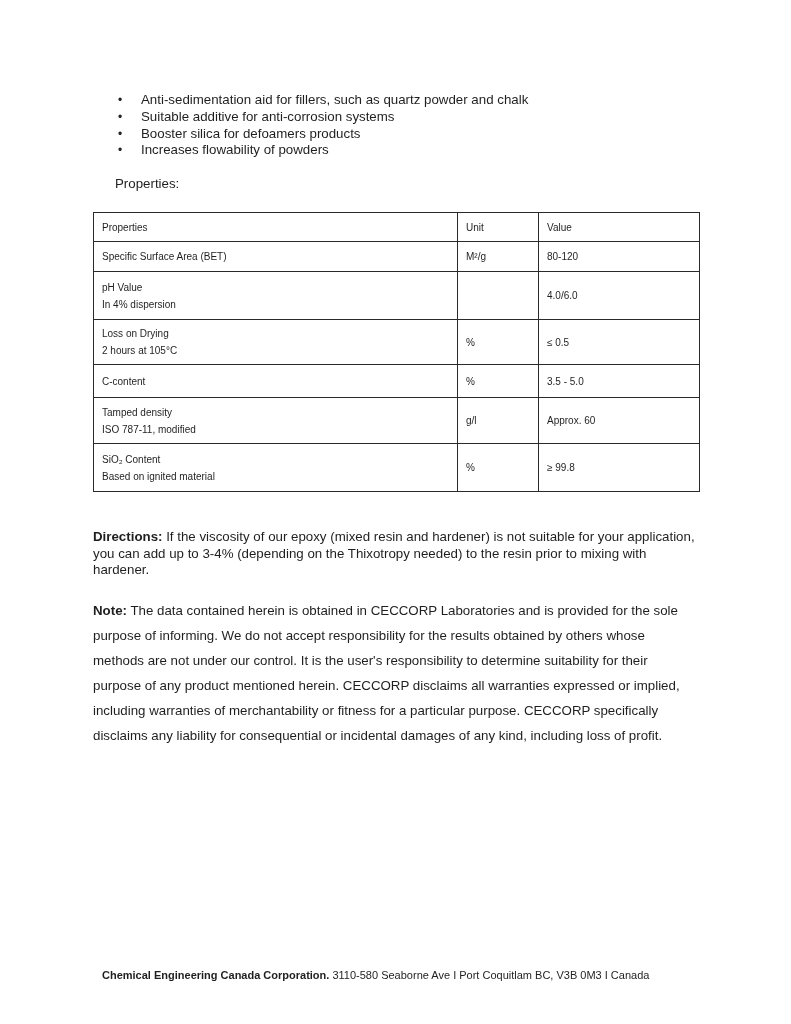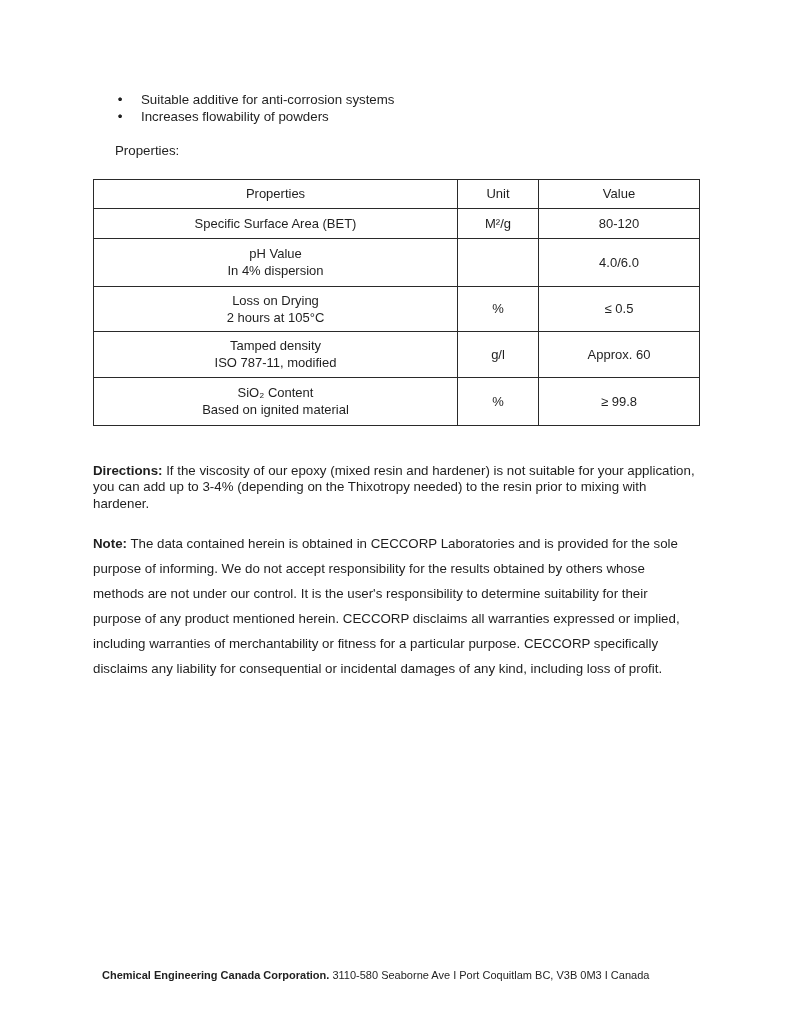--- a/index.html
+++ b/index.html
@@ -46,24 +46,24 @@
     table-layout: fixed;
   }
   table.props-table col.c1 { width: 364px; }
   table.props-table col.c2 { width: 81px; }
   table.props-table col.c3 { width: 161px; }
   table.props-table th,
   table.props-table td {
     border: 1.5px solid #2a2a2a;
     padding: 5px 8px;
     font-weight: normal;
-    text-align: center;
+    text-align: left;
     vertical-align: middle;
     line-height: 17px;
-    font-size: 13px;
+    font-size: 10px;
   }
   tr.h29  { height: 29px; }
   tr.h30  { height: 30px; }
   tr.h33  { height: 33px; }
   tr.h45  { height: 45px; }
   tr.h46  { height: 46px; }
   tr.h48  { height: 48px; }
 
   .para { margin-top: 37px; line-height: 16.5px; }
   .para .lead { font-weight: bold; }
@@ -82,27 +82,29 @@
 </style>
 </head>
 <body>
 
 <div class="page">
   <div class="content">
 
     <ul class="bullets">
       <li>
         <span class="bullet-glyph">•</span>
+        <span>Anti-sedimentation aid for fillers, such as quartz powder and chalk</span>
       </li>
       <li>
         <span class="bullet-glyph">•</span>
         <span>Suitable additive for anti-corrosion systems</span>
       </li>
       <li>
         <span class="bullet-glyph">•</span>
+        <span>Booster silica for defoamers products</span>
       </li>
       <li>
         <span class="bullet-glyph">•</span>
         <span>Increases flowability of powders</span>
       </li>
     </ul>
 
     <div class="properties-label">Properties:</div>
 
     <table class="props-table">
@@ -133,20 +135,27 @@
           <td>4.0/6.0</td>
         </tr>
         <tr class="h45">
           <td>
             <div>Loss on Drying</div>
             <div>2 hours at 105°C</div>
           </td>
           <td>%</td>
           <td>≤ 0.5</td>
         </tr>
+        <tr class="h33">
+          <td>
+            <div>C-content</div>
+          </td>
+          <td>%</td>
+          <td>3.5 - 5.0</td>
+        </tr>
         <tr class="h46">
           <td>
             <div>Tamped density</div>
             <div>ISO 787-11, modified</div>
           </td>
           <td>g/l</td>
           <td>Approx. 60</td>
         </tr>
         <tr class="h48">
           <td>

